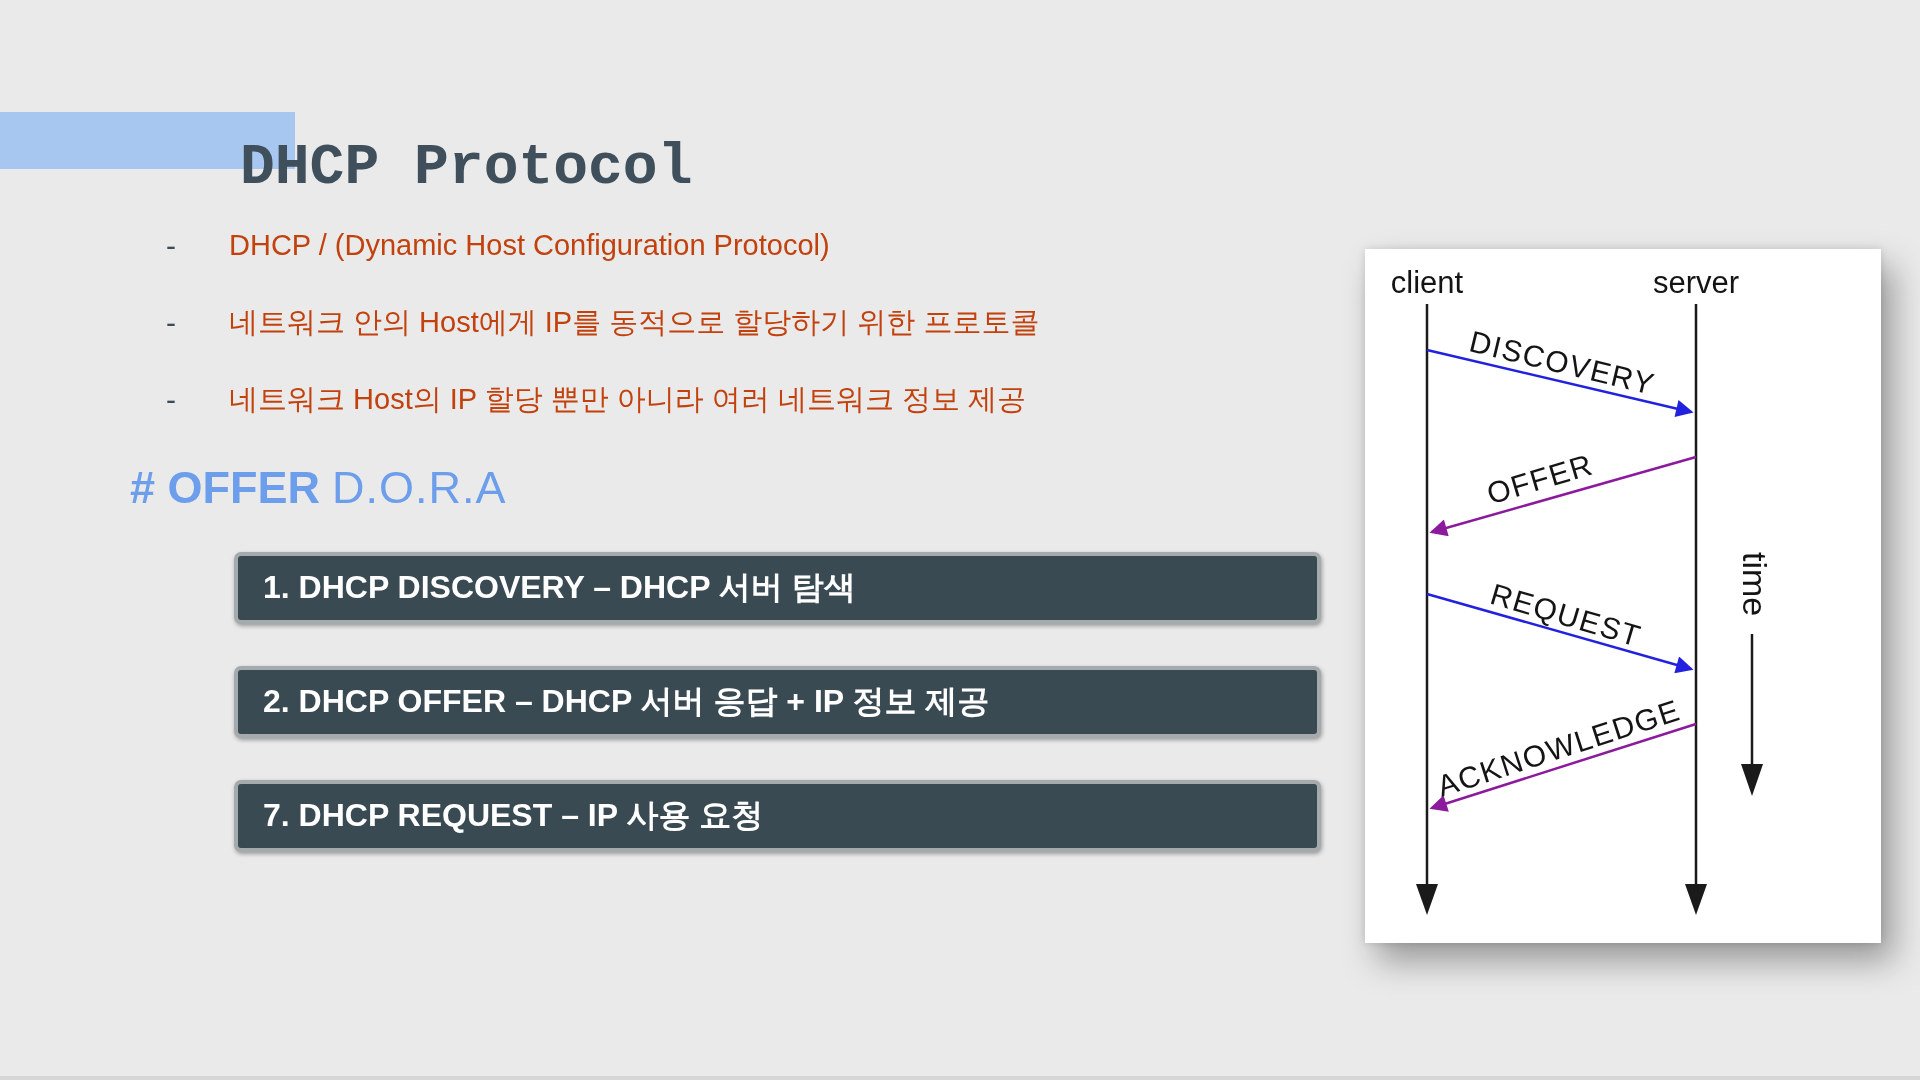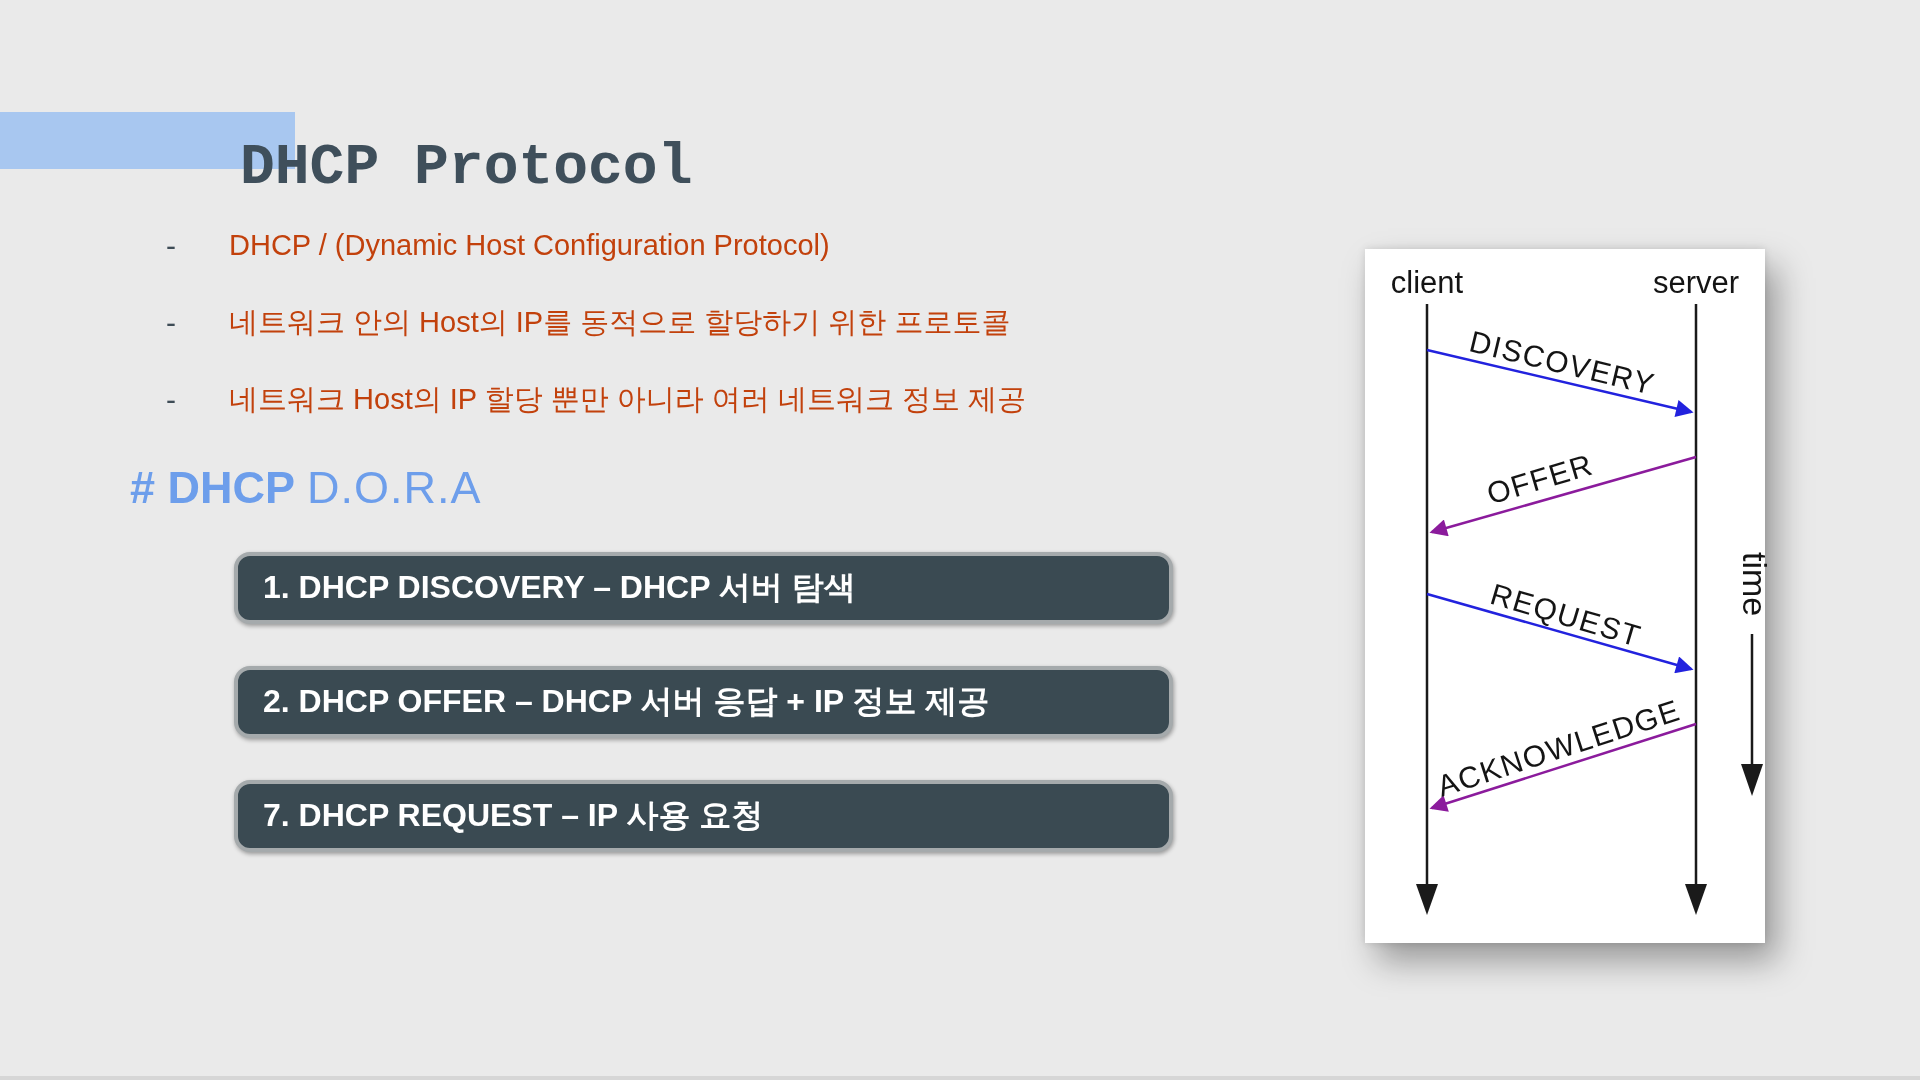--- a/index.html
+++ b/index.html
@@ -19,30 +19,30 @@
   .bullets{position:absolute;left:166px;top:207px;}
   .bullet-row{display:flex;align-items:center;height:77px;}
   .bullet-marker{width:63px;font-size:30px;color:#3e4c56;}
   .bullet-text{font-size:29px;color:#c2410c;white-space:nowrap;}
   
   .section-heading{position:absolute;left:130px;top:462px;font-size:45px;white-space:nowrap;color:#6d9eeb;}
   .section-heading .bold{font-weight:700;}
   .section-heading .light{font-weight:400;margin-left:12px;letter-spacing:1px;}
   
   .step-box{
-    position:absolute;left:234px;width:939px;height:72px;box-sizing:border-box;
-    background:#3a4a52;border:4px solid #a5aaac;border-radius:16px;
+    position:absolute;left:234px;width:1087px;height:72px;box-sizing:border-box;
+    background:#3a4a52;border:4px solid #a5aaac;border-radius:7px;
     display:flex;align-items:center;padding-left:25px;
     box-shadow:1px 2px 4px rgba(0,0,0,0.35);
   }
   .step-box span{font-size:32px;font-weight:700;color:#ffffff;white-space:nowrap;}
   .step-1{top:552px;} .step-2{top:666px;} .step-3{top:780px;} .step-4{top:894px;}
   
   .diagram-panel{
-    position:absolute;left:1365px;top:249px;width:400px;height:694px;background:#ffffff;
+    position:absolute;left:1365px;top:249px;width:516px;height:694px;background:#ffffff;
     box-shadow:12px 18px 32px rgba(0,0,0,0.35), 0 0 8px rgba(0,0,0,0.12);
   }
   .diagram-panel svg{display:block;width:432px;height:694px;}
   svg text{font-family:"Liberation Sans","DejaVu Sans",sans-serif;}
   .endpoint-label{font-size:31px;fill:#141414;}
   .msg-label{font-size:30px;font-weight:500;fill:#141414;letter-spacing:1.5px;}
   .time-label{font-size:34px;fill:#141414;}
   
   .bottom-strip{position:absolute;left:0;bottom:0;width:100%;height:4px;background:#d6d6d6;}
 </style>
@@ -54,30 +54,30 @@
   <div class="highlight-bar"></div>
   <h1 class="title">DHCP Protocol</h1>
 
   <div class="bullets">
     <div class="bullet-row">
       <span class="bullet-marker">-</span>
       <span class="bullet-text">DHCP / (Dynamic Host Configuration Protocol)</span>
     </div>
     <div class="bullet-row">
       <span class="bullet-marker">-</span>
-      <span class="bullet-text">네트워크 안의 Host의 IP를 동적으로 할당하기 위한 프로토콜</span>
+      <span class="bullet-text">네트워크 안의 Host에게 IP를 동적으로 할당하기 위한 프로토콜</span>
     </div>
     <div class="bullet-row">
       <span class="bullet-marker">-</span>
       <span class="bullet-text">네트워크 Host의 IP 할당 뿐만 아니라 여러 네트워크 정보 제공</span>
     </div>
   </div>
 
   <div class="section-heading">
-    <span class="bold"># DHCP</span><span class="light">D.O.R.A</span>
+    <span class="bold"># OFFER</span><span class="light">D.O.R.A</span>
   </div>
 
   <div class="step-box step-1">
     <span>1. DHCP DISCOVERY – DHCP 서버 탐색</span>
   </div>
   <div class="step-box step-2">
     <span>2. DHCP OFFER – DHCP 서버 응답 + IP 정보 제공</span>
   </div>
   <div class="step-box step-3">
     <span>7. DHCP REQUEST – IP 사용 요청</span>

